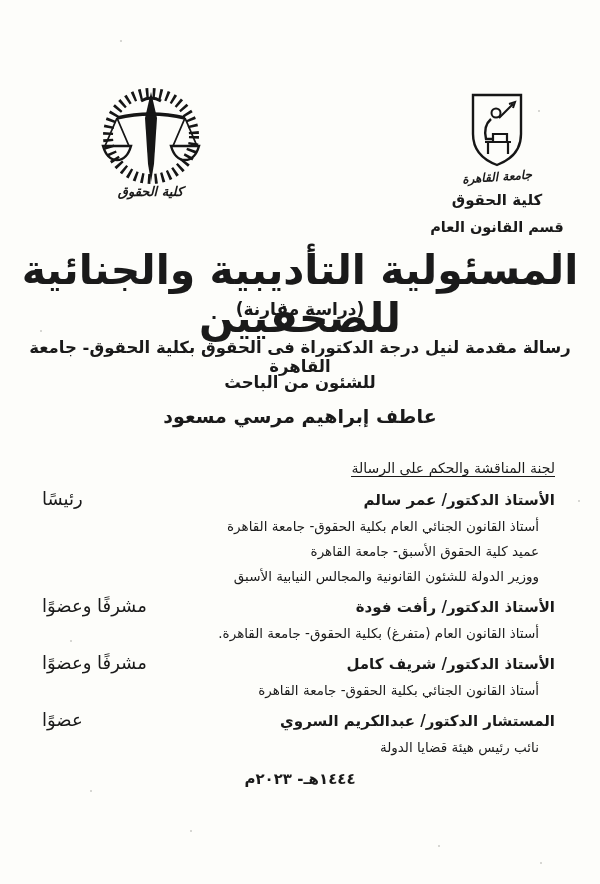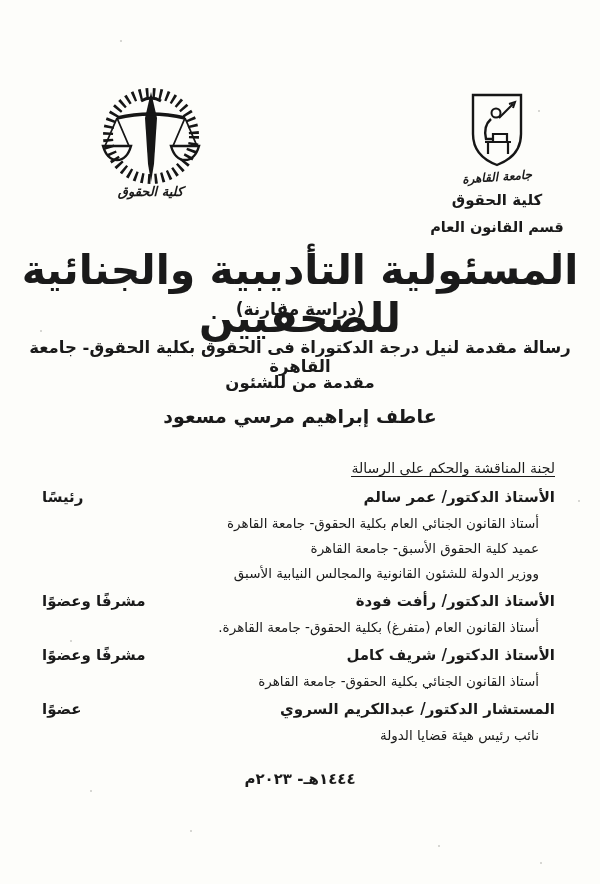--- a/index.html
+++ b/index.html
@@ -44,21 +44,21 @@
   .committee-header {
     display:inline-block;
     font-size:14px;
     border-bottom:1.5px solid #1a1a1a;
     padding-bottom:0;
     margin-top:12px;
   }
   .member { margin-top:11px; }
   .member-row { display:flex; justify-content:space-between; align-items:baseline; }
   .member-name { font-size:15px; font-weight:bold; }
-  .member-role { font-size:15px; font-weight:bold; width:168px; text-align:left; flex:none; }
+  .member-role { font-size:18px; font-weight:normal; width:168px; text-align:left; flex:none; }
   .member-desc { font-size:13.5px; padding-right:16px; margin-top:9px; }
 
   .hijri-date {
     position:absolute; top:770px; right:0; left:0;
     text-align:center; font-size:15px; font-weight:bold;
   }
   svg { display:block; margin:0 auto; }
 </style>
 </head>
 <body>
@@ -107,21 +107,21 @@
       <path d="M16 50 H42 M19 50 V62 M39 50 V62 M24 50 V42 H38 V50" fill="none" stroke="#161616" stroke-width="2.2"></path>
     </svg>
     <div class="calligraphy">جامعة القاهرة</div>
     <div class="faculty-line">كلية الحقوق</div>
     <div class="dept-line">قسم القانون العام</div>
   </div>
 
   <div class="title">المسئولية التأديبية والجنائية للصحفيين</div>
   <div class="subtitle">(دراسة مقارنة)</div>
   <div class="thesis-line">رسالة مقدمة لنيل درجة الدكتوراة فى الحقوق بكلية الحقوق- جامعة القاهرة</div>
-  <div class="submitted-by">مقدمة من للشئون</div>
+  <div class="submitted-by">للشئون من الباحث</div>
   <div class="author">عاطف إبراهيم مرسي مسعود</div>
 
   <div class="committee">
     <span class="committee-header">لجنة المناقشة والحكم على الرسالة</span>
 
     <div class="member">
       <div class="member-row">
         <span class="member-name">الأستاذ الدكتور/ عمر سالم</span>
         <span class="member-role">رئيسًا</span>
       </div>

